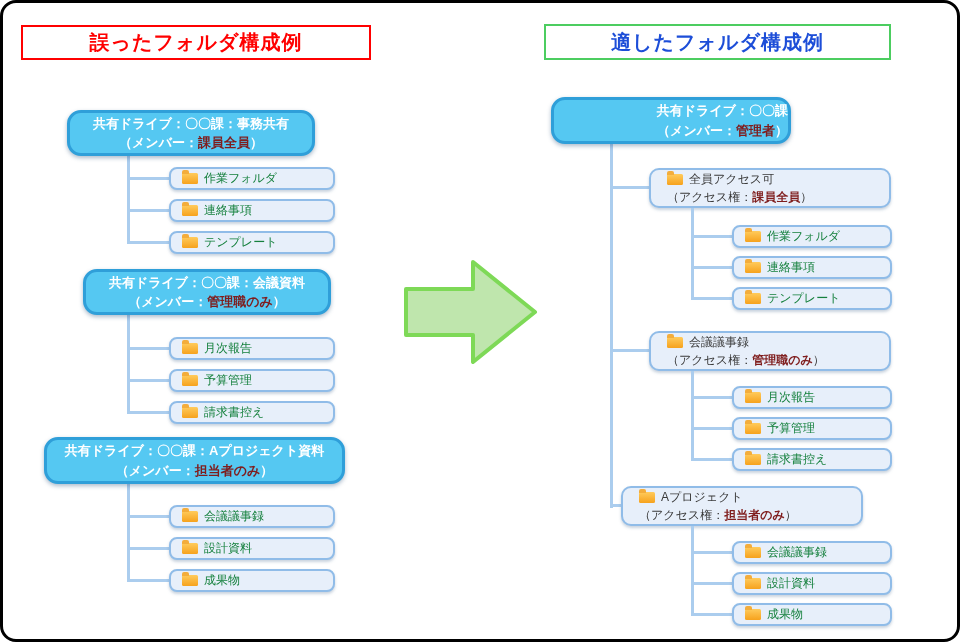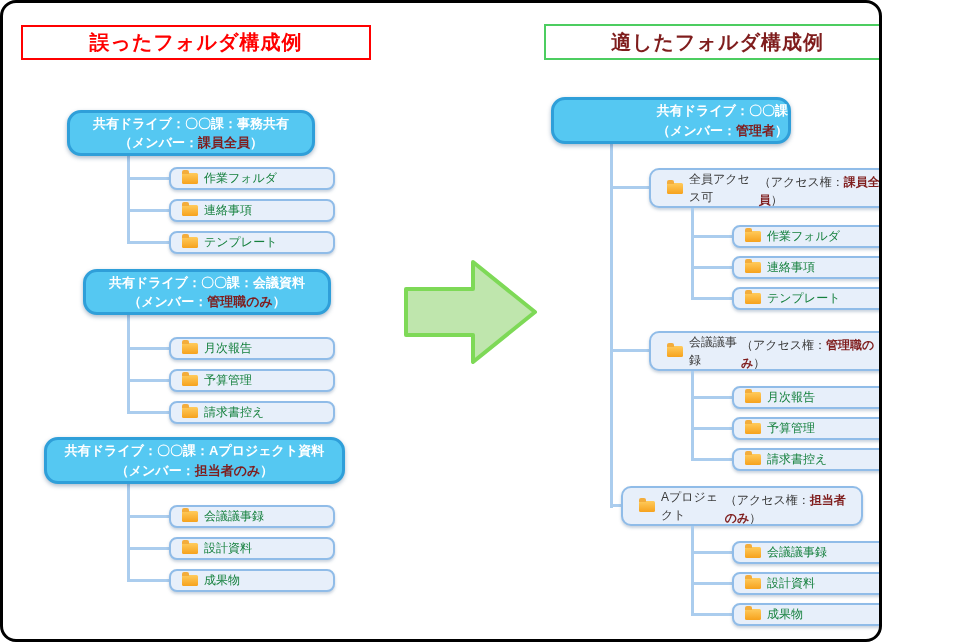--- a/index.html
+++ b/index.html
@@ -1,49 +1,49 @@
 <!DOCTYPE html>
 <html><head>
 <meta charset="utf-8">
 <style>
   * { margin:0; padding:0; box-sizing:border-box; }
   html,body { background:#ffffff; }
   body { font-family:"Liberation Sans","DejaVu Sans",sans-serif; }
 
   .canvas {
-    position:relative; width:882px; height:642px;
+    position:relative; width:960px; height:642px;
     background:#ffffff; border:3px solid #000000; border-radius:16px;
     overflow:hidden;
   }
 
   .title {
     position:absolute; display:flex; align-items:center; justify-content:center;
     font-weight:bold; font-size:20px; letter-spacing:1px; background:#ffffff;
   }
   .title.wrong { border:2px solid #ff0000; color:#ff0000; }
-  .title.good  { border:2px solid #4ccd60; color:#7f1d1d; }
+  .title.good  { border:2px solid #4ccd60; color:#1d4ed8; }
 
   .drive {
     position:absolute; background:#55c8f2; border:3px solid #2f9fd9; border-radius:14px;
     color:#ffffff; font-weight:bold; font-size:13px; text-align:center;
     display:flex; flex-direction:column; justify-content:center; line-height:1.5;
     box-shadow:0 2px 4px rgba(40,80,120,.38);
   }
   .hl { color:#7f1d1d; font-weight:bold; }
 
   .node {
     position:absolute; background:#e7effa; border:2px solid #90bce8; border-radius:8px;
     display:flex; align-items:center; font-size:12px; color:#15803d; padding-left:11px;
     box-shadow:0 2px 3px rgba(100,130,160,.35);
   }
 
   .folder2 {
     position:absolute; background:#e7effa; border:2px solid #90bce8; border-radius:10px;
     font-size:12px; color:#3a3a3a; line-height:1.5; padding:3px 6px 3px 16px;
-    display:flex; flex-direction:row; justify-content:center;
+    display:flex; flex-direction:column; justify-content:center;
     box-shadow:0 2px 3px rgba(100,130,160,.35);
   }
   .folder2 .row { display:flex; align-items:center; }
 
   .line { position:absolute; background:#abcdee; }
 
   .folder-ic {
     display:inline-block; position:relative; width:16px; height:11px; flex:0 0 16px;
     background:linear-gradient(180deg,#ffcb5c,#f6a21d); border-radius:1.5px;
     margin-right:6px;

